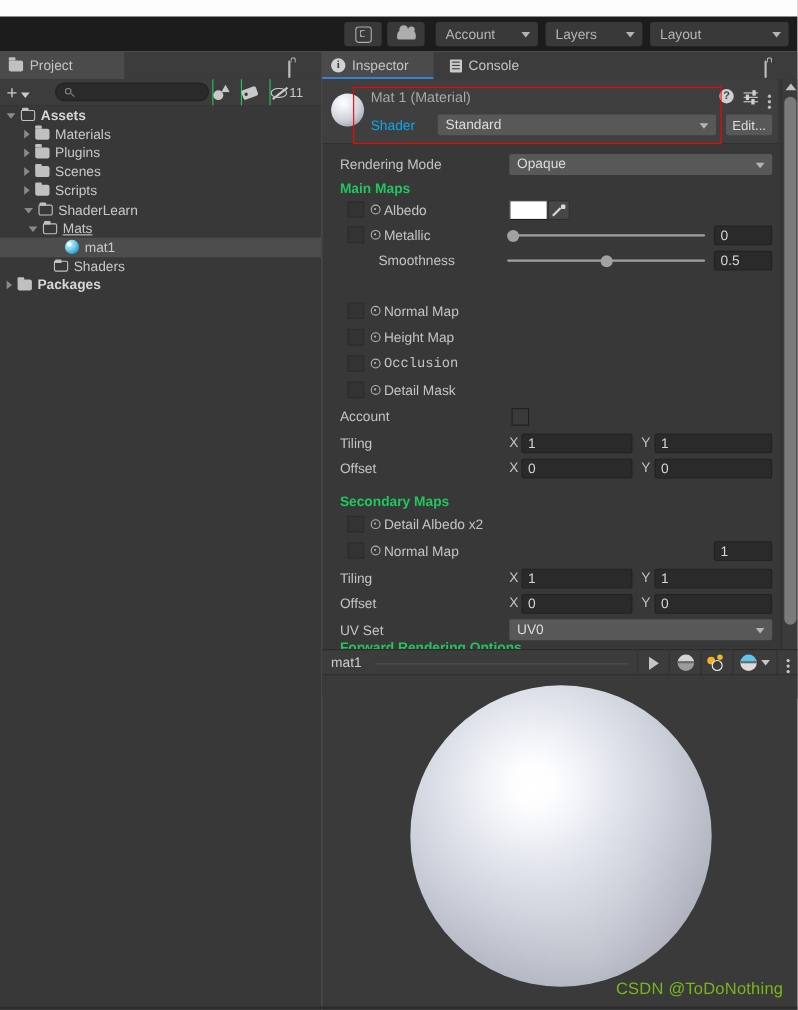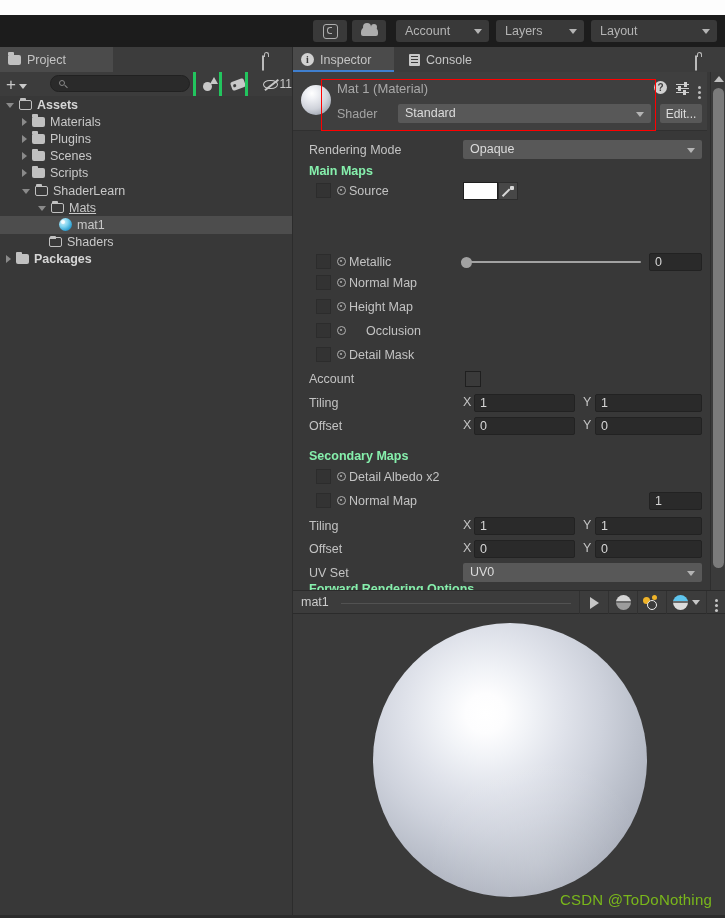--- a/index.html
+++ b/index.html
@@ -254,24 +254,24 @@
     content: "";
     position: absolute;
     right: -3.5px; bottom: -2.5px;
     width: 4px; height: 1.2px;
     background: #888;
     transform: rotate(45deg);
   }
   .proj-tool {
     position: absolute;
     top: 0; height: 24px;
-    border-left: 3px solid #22c55e;
+    border-left: 1px solid #22c55e;
     display: flex;
     align-items: center;
-    justify-content: flex-end;
+    justify-content: flex-start;
     box-sizing: border-box;
   }
   .shape-ico { position: relative; width: 16px; height: 14px; }
   .shape-ico .sq {
     position: absolute; left: 7px; top: 0;
     width: 8px; height: 7px; background: #c8c8c8;
     clip-path: polygon(50% 0, 100% 100%, 0 100%);
   }
   .shape-ico .ci {
     position: absolute; left: 0; top: 5px;
@@ -429,21 +429,21 @@
   .mat-title {
     position: absolute;
     left: 44px; top: 9px;
     font-size: 13px;
     color: #a8a8a8;
   }
   .shader-label {
     position: absolute;
     left: 44px; top: 35px;
     font-size: 12.5px;
-    color: #a3a3a3;
+    color: #0ea5e9;
   }
   .shader-drop {
     position: absolute;
     left: 105px; top: 32px;
     width: 253px; height: 19px;
     background: #585858;
     border-radius: 2px;
     box-sizing: border-box;
   }
   .shader-drop .dv {
@@ -509,21 +509,21 @@
     height: 22px;
     display: flex;
     align-items: center;
   }
   .plabel {
     position: absolute;
     font-size: 12.5px;
     color: #c3c3c3;
     white-space: nowrap;
   }
-  .plabel.hdr { font-weight: bold; color: #86efac; }
+  .plabel.hdr { font-weight: bold; color: #22c55e; }
   .tex-box {
     position: absolute;
     width: 15px; height: 15px;
     background: #333;
     border: 1px solid #2c2c2c;
     box-sizing: border-box;
   }
   .tgt {
     position: absolute;
     width: 9px; height: 9px;
@@ -883,21 +883,21 @@
       <div class="tree-row" style="padding-left:22px;">
         <span class="tw"></span>
         <span class="tf"></span>
         <span>Scripts</span>
       </div>
       <div class="tree-row" style="padding-left:22px;">
         <span class="tw open"></span>
         <span class="tf open"></span>
         <span>ShaderLearn</span>
       </div>
-      <div class="tree-row" style="padding-left:38px;text-decoration:underline;">
+      <div class="tree-row" style="padding-left:26px;text-decoration:underline;">
         <span class="tw open"></span>
         <span class="tf open"></span>
         <span>Mats</span>
       </div>
       <div class="tree-row selected" style="padding-left:59px;">
         <span class="mat-ico"></span>
         <span>mat1</span>
       </div>
       <div class="tree-row" style="padding-left:49px;">
         <span class="tf hollow"></span>
@@ -972,56 +972,64 @@
         </span>
       </div>
 
       <div class="prow" style="top:88px;">
         <span class="plabel hdr" style="left:16px;">Main Maps</span>
       </div>
 
       <div class="prow" style="top:108px;">
         <span class="tex-box" style="left:23px;top:3px;"></span>
         <span class="tgt" style="left:44px;top:6px;"></span>
-        <span class="plabel" style="left:56px;">Source</span>
+        <span class="plabel" style="left:56px;">Albedo</span>
         <span class="color-swatch" style="left:170px;top:2px;"></span>
         <span class="picker-btn" style="left:205px;top:2px;">
           <span class="eyedrop"></span>
         </span>
       </div>
 
-      <div class="prow" style="top:131px;margin-top:48px;">
+      <div class="prow" style="top:131px;">
         <span class="tex-box" style="left:23px;top:3px;"></span>
         <span class="tgt" style="left:44px;top:6px;"></span>
         <span class="plabel" style="left:56px;">Metallic</span>
         <span class="slider-track" style="left:168px;width:180px;top:10px;"></span>
         <span class="slider-knob" style="left:168px;top:6px;"></span>
         <span class="numfield" style="left:356px;width:53px;top:2px;">
           <span class="nv">0</span>
         </span>
       </div>
 
+      <div class="prow" style="top:154px;">
+        <span class="plabel" style="left:51px;">Smoothness</span>
+        <span class="slider-track" style="left:168px;width:180px;top:10px;"></span>
+        <span class="slider-knob" style="left:253px;top:6px;"></span>
+        <span class="numfield" style="left:356px;width:53px;top:2px;">
+          <span class="nv">0.5</span>
+        </span>
+      </div>
 
 
       <div class="prow" style="top:200px;">
         <span class="tex-box" style="left:23px;top:3px;"></span>
         <span class="tgt" style="left:44px;top:6px;"></span>
         <span class="plabel" style="left:56px;">Normal Map</span>
       </div>
 
       <div class="prow" style="top:224px;">
         <span class="tex-box" style="left:23px;top:3px;"></span>
         <span class="tgt" style="left:44px;top:6px;"></span>
         <span class="plabel" style="left:56px;">Height Map</span>
       </div>
 
       <div class="prow" style="top:248px;">
         <span class="tex-box" style="left:23px;top:3px;"></span>
         <span class="tgt" style="left:44px;top:6px;"></span>
-        <span class="plabel" style="left:73px;">Occlusion</span>
+        <span class="plabel" style="left:56px;font-family:Liberation Mono, monospace;">Occlusion</span>
       </div>
 
       <div class="prow" style="top:272px;">
         <span class="tex-box" style="left:23px;top:3px;"></span>
         <span class="tgt" style="left:44px;top:6px;"></span>
         <span class="plabel" style="left:56px;">Detail Mask</span>
       </div>
 
       <div class="prow" style="top:296px;">
         <span class="plabel" style="left:16px;">Account</span>

